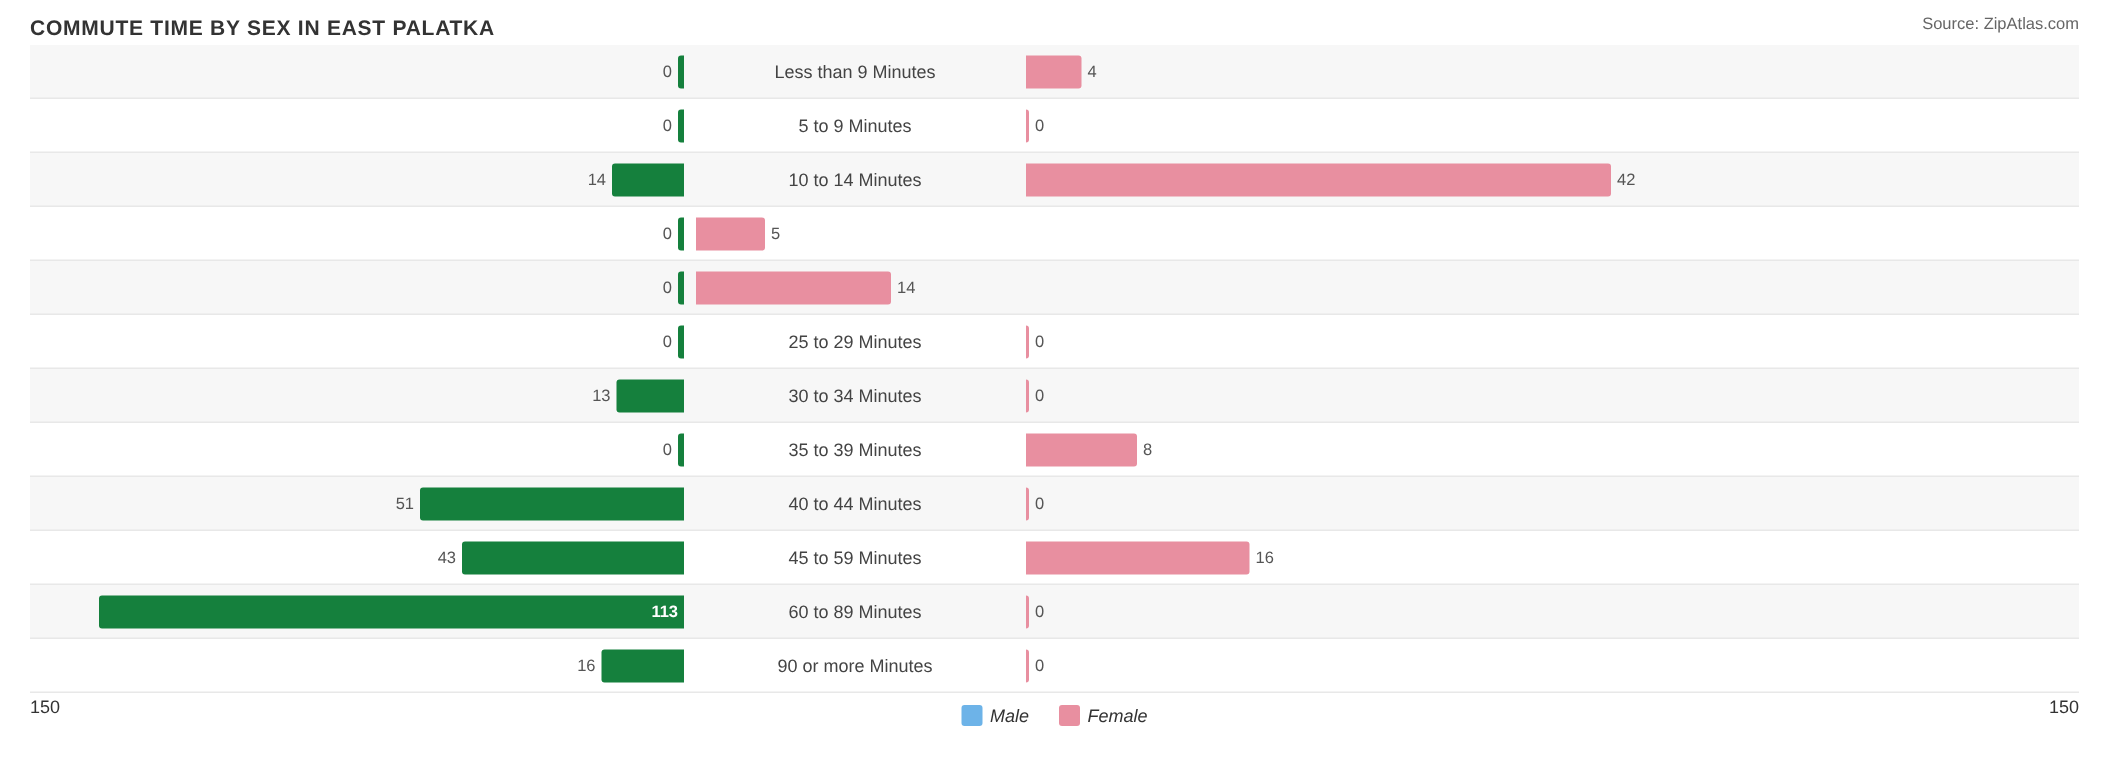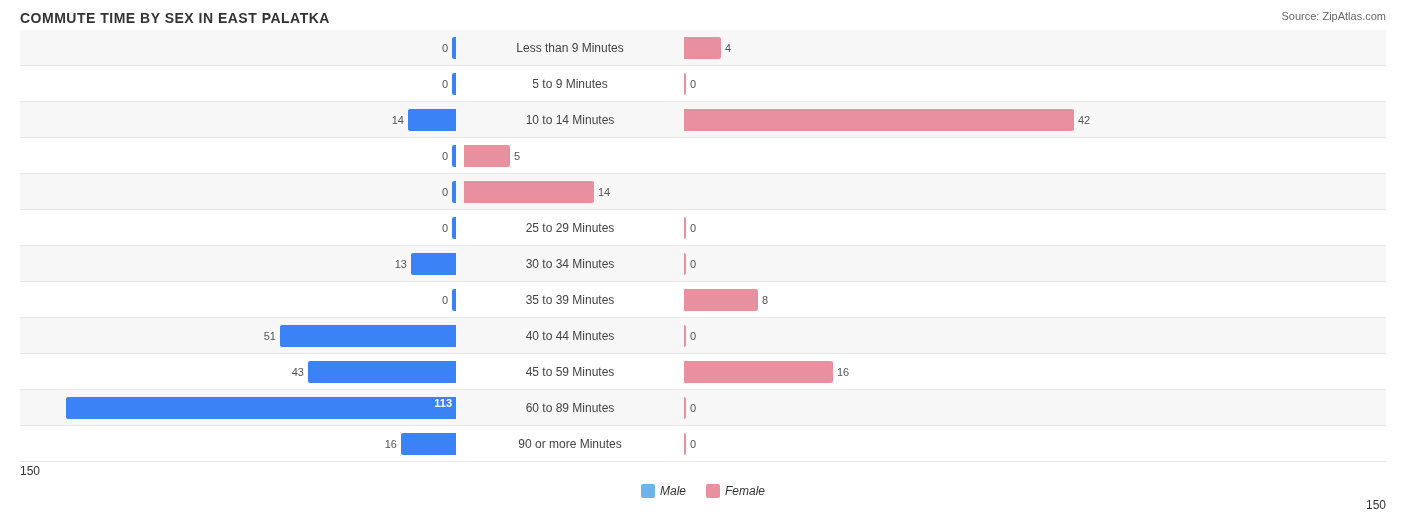--- a/index.html
+++ b/index.html
@@ -59,24 +59,24 @@
     .left-value {
       font-size: 11px;
       color: #555;
       min-width: 28px;
       text-align: right;
       margin-right: 4px;
       flex-shrink: 0;
     }
     .male-bar {
       height: 22px;
-      background: #3b82f6;
+      background: #15803d;
       border-radius: 2px 0 0 2px;
       display: flex;
-      align-items: flex-start;
+      align-items: center;
       justify-content: flex-end;
       padding-right: 4px;
       flex-shrink: 0;
     }
     .male-bar .bar-label-inside {
       font-size: 11px;
       color: #fff;
       font-weight: bold;
     }
     .center-label {
@@ -128,21 +128,20 @@
       height: 14px;
       border-radius: 2px;
     }
     .axis-labels {
       display: flex;
       justify-content: space-between;
       padding: 0 0;
       font-size: 12px;
       color: #333;
       margin-top: 2px;
-      flex-direction: column;
     }
     .left-axis { text-align: left; }
     .right-axis { text-align: right; }
   </style>
 </head>
 <body>
 
 <div class="chart-container">
   <div class="chart-title">COMMUTE TIME BY SEX IN EAST PALATKA</div>
   <div class="source-text">Source: ZipAtlas.com</div>

